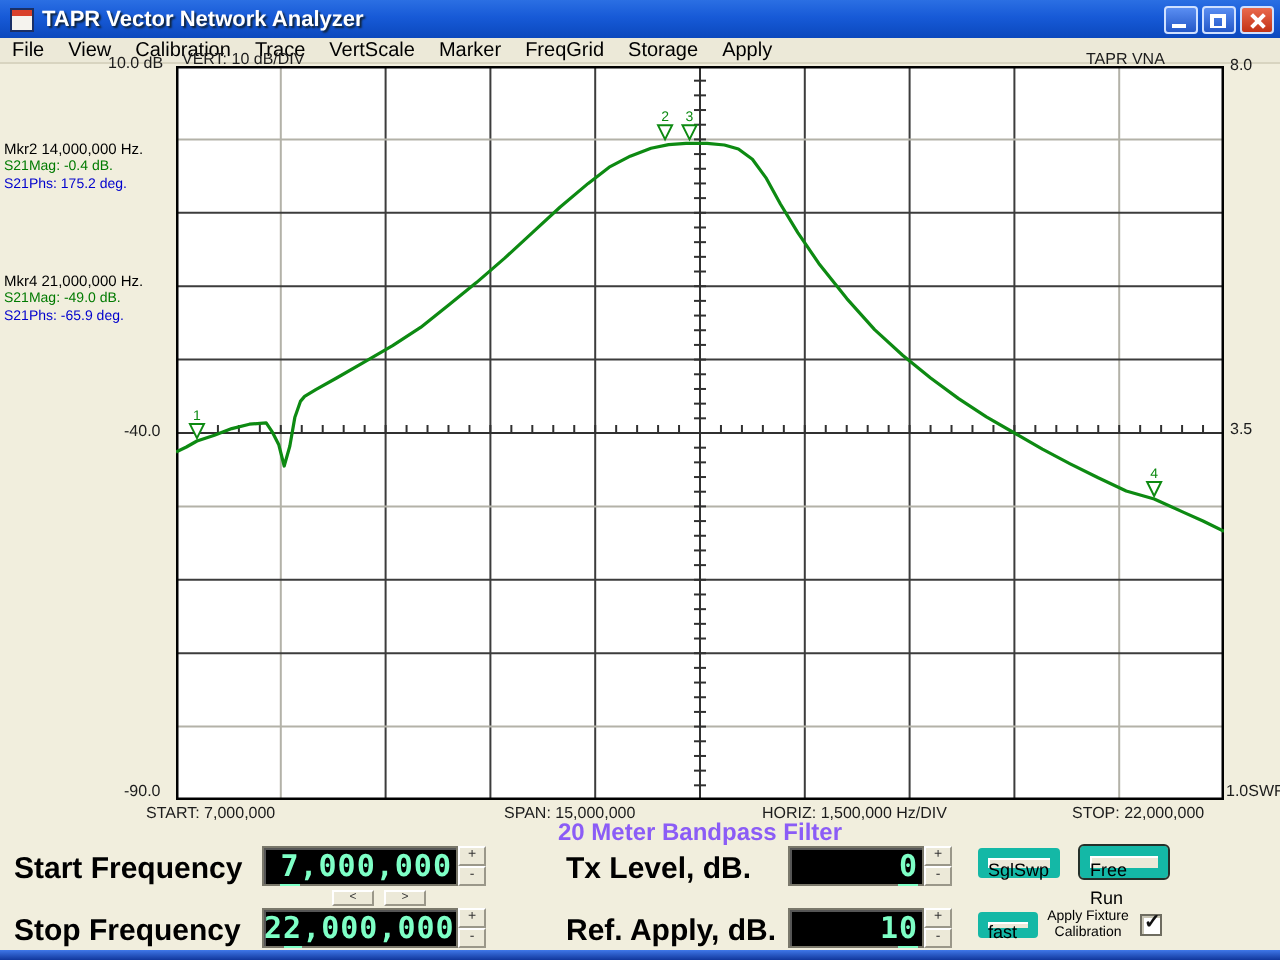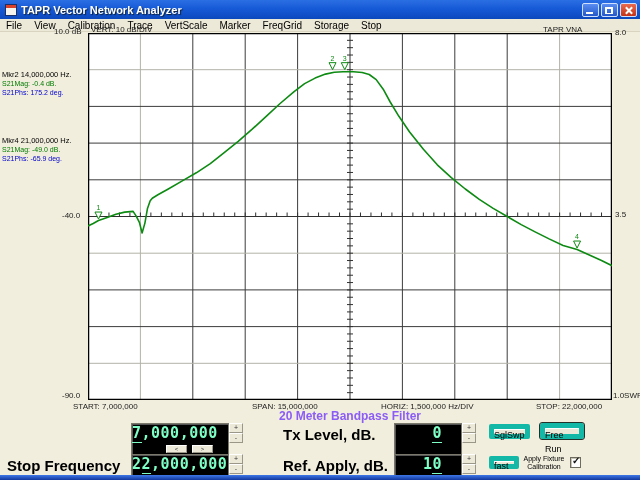--- a/index.html
+++ b/index.html
@@ -37,23 +37,23 @@
   .marker-block .mmag { color:#007a00; font-size:7px; }
   .marker-block .mphs { color:#0000cd; font-size:7px; }
 
   .plot-frame { position:absolute; left:88px; top:33px; }
 
   .chart-title { position:absolute; left:88px; top:409px; width:524px; text-align:center;
     font-size:12px; font-weight:bold; color:#8b5cf6; }
 
   
   .ctl-label { position:absolute; font-size:15px; font-weight:bold; color:#000; white-space:nowrap; }
-  .field { position:absolute; height:32px; background:#000; border:1px solid #7a786b;
+  .field { position:absolute; height:20px; background:#000; border:1px solid #7a786b;
     box-shadow:inset 1px 1px 0 #555; color:#7effc6; font-family:"DejaVu Sans Mono", monospace;
-    font-size:15px; font-weight:bold; text-align:right; line-height:18px; padding-right:19px;
+    font-size:15px; font-weight:bold; text-align:right; line-height:18px; padding-right:2px;
     letter-spacing:0.5px; white-space:nowrap; }
   .field .ul { border-bottom:1px solid #7effc6; }
   .spinner { position:absolute; width:14px; height:20px; display:flex; flex-direction:column; }
   .spin-btn { flex:1; background:#ece9d8; border:1px solid #9a9789;
     border-top-color:#fff; border-left-color:#fff; font-size:7px; line-height:8px;
     text-align:center; color:#333; }
   .pushbtn { position:absolute; background:#ece9d8; border:5px solid #14b8a6;
     box-shadow:inset 1px 1px 0 #fff; border-radius:2px; font-size:9px; color:#000;
     }
   .pushbtn.default { outline:1px solid #24302a; }
@@ -92,21 +92,21 @@
 
   <div class="menubar">
     <span class="menu-item">File</span>
     <span class="menu-item">View</span>
     <span class="menu-item">Calibration</span>
     <span class="menu-item">Trace</span>
     <span class="menu-item">VertScale</span>
     <span class="menu-item">Marker</span>
     <span class="menu-item">FreqGrid</span>
     <span class="menu-item">Storage</span>
-    <span class="menu-item">Stop</span>
+    <span class="menu-item">Apply</span>
   </div>
 
   <div class="marker-block" style="top:70px">
     <div class="mtitle">Mkr2  14,000,000 Hz.</div>
     <div class="mmag">S21Mag: -0.4 dB.</div>
     <div class="mphs">S21Phs: 175.2 deg.</div>
   </div>
   <div class="marker-block" style="top:136px">
     <div class="mtitle">Mkr4  21,000,000 Hz.</div>
     <div class="mmag">S21Mag: -49.0 dB.</div>
@@ -253,20 +253,21 @@
         <text x="489.06666666666666" y="206.03" text-anchor="middle" font-size="7" font-family="Liberation Sans, sans-serif" fill="#0d8a12">4</text>
       </svg>
   </div>
 
   <div class="lbl" style="left:73px;top:402px">START: 7,000,000</div>
   <div class="lbl" style="left:252px;top:402px">SPAN: 15,000,000</div>
   <div class="lbl" style="left:381px;top:402px">HORIZ: 1,500,000 Hz/DIV</div>
   <div class="lbl" style="left:536px;top:402px">STOP: 22,000,000</div>
   <div class="chart-title">20 Meter Bandpass Filter</div>
 
+  <div class="ctl-label" style="left:7px;top:426px">Start Frequency</div>
   <div class="field" style="left:131px;top:423px;width:98px"><span></span><span class="ul">7</span><span>,000,000</span></div>
   <div class="spinner" style="left:229px;top:423px">
     <div class="spin-btn">+</div>
     <div class="spin-btn">-</div>
   </div>
 
   <div class="ctl-label" style="left:283px;top:426px">Tx Level, dB.</div>
   <div class="field" style="left:394px;top:423px;width:68px"><span></span><span class="ul">0</span><span></span></div>
   <div class="spinner" style="left:462px;top:423px">
     <div class="spin-btn">+</div>

